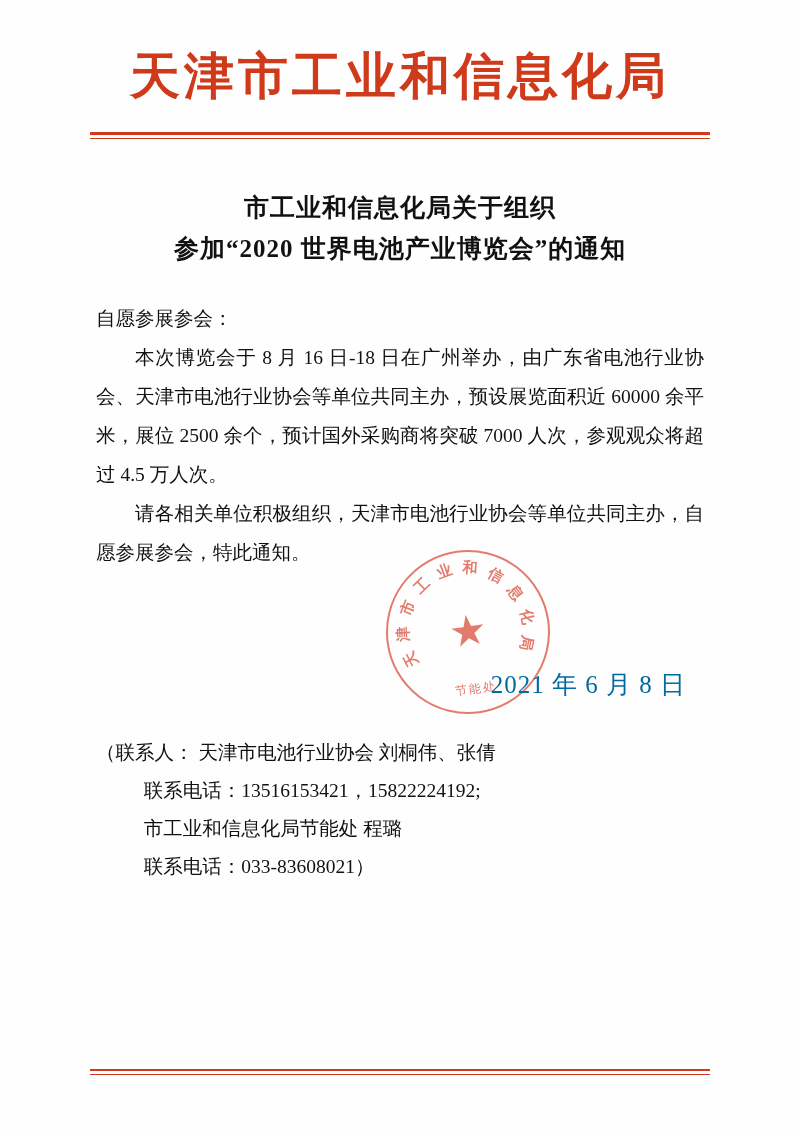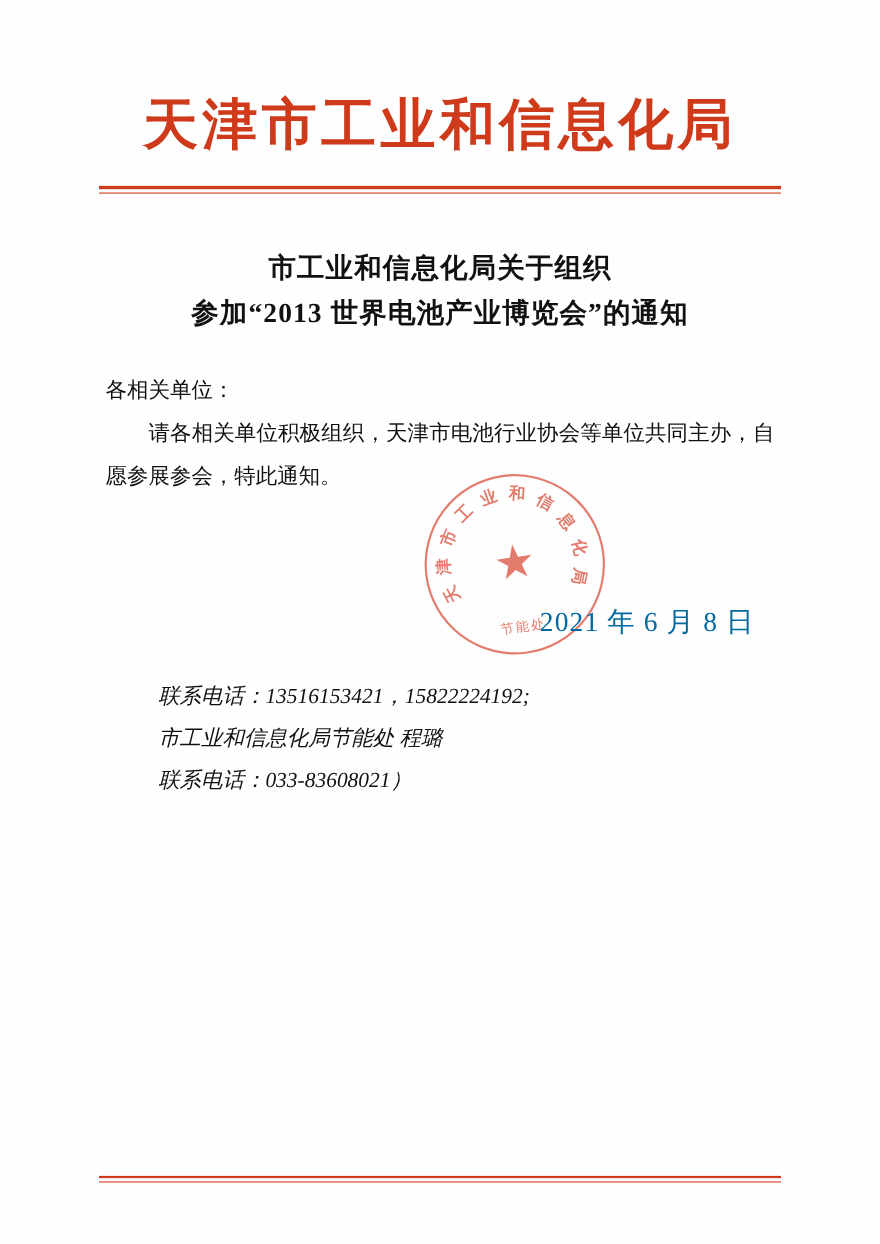--- a/index.html
+++ b/index.html
@@ -16,21 +16,21 @@
   }
   .page {
     position: relative;
     width: 800px;
     height: 1131px;
     background: #fefefe;
     box-sizing: border-box;
   }
   .letterhead {
     text-align: center;
-    padding-top: 85px;
+    padding-top: 48px;
   }
   .letterhead-title {
     font-family: "Liberation Serif", "DejaVu Serif", serif;
     font-size: 50px;
     font-weight: bold;
     letter-spacing: 4px;
     color: #cf3a1b;
     line-height: 1.15;
     white-space: nowrap;
   }
@@ -133,21 +133,20 @@
     width: 608px;
     font-size: 19.5px;
     line-height: 1.95;
     color: #111;
   }
   .contact-line {
     white-space: nowrap;
   }
   .contact-line.indent {
     padding-left: 2.45em;
-    font-style: italic;
   }
   .footer-rules {
     position: absolute;
     left: 90px;
     bottom: 56px;
     width: 620px;
   }
   .footer-rules .rule-thick {
     height: 2.5px;
   }
@@ -163,25 +162,26 @@
   <div class="letterhead">
     <div class="letterhead-title">天津市工业和信息化局</div>
     <div class="rule-wrap">
       <div class="rule-thick"></div>
       <div class="rule-thin"></div>
     </div>
   </div>
 
   <div class="doc-title">
     <span class="line">市工业和信息化局关于组织</span>
-    <span class="line">参加“2013 世界电池产业博览会”的通知</span>
+    <span class="line">参加“2020 世界电池产业博览会”的通知</span>
   </div>
 
   <div class="body-area">
-    <p class="salutation">各相关单位：</p>
+    <p class="salutation">自愿参展参会：</p>
+    <p class="para">本次博览会于 8 月 16 日-18 日在广州举办，由广东省电池行业协会、天津市电池行业协会等单位共同主办，预设展览面积近 60000 余平米，展位 2500 余个，预计国外采购商将突破 7000 人次，参观观众将超过 4.5 万人次。</p>
     <p class="para">请各相关单位积极组织，天津市电池行业协会等单位共同主办，自愿参展参会，特此通知。</p>
   </div>
 
   <div class="sig-block">
     <div class="seal">
       <div class="star">★</div>
       <div class="seal-bottom">节能处</div>
     <span class="seal-char" style="left: 19.5022px; top: 98.5429px; transform: translate(-50%, -50%) rotate(-109.35deg); transform-origin: 50% 50%;">天</span>
         <span class="seal-char" style="left: 16.2312px; top: 72.6502px; transform: translate(-50%, -50%) rotate(-85.05deg); transform-origin: 50% 50%;">津</span>
         <span class="seal-char" style="left: 23.9052px; top: 47.7055px; transform: translate(-50%, -50%) rotate(-60.75deg); transform-origin: 50% 50%;">市</span>
@@ -190,20 +190,21 @@
         <span class="seal-char" style="left: 91.0492px; top: 17.3888px; transform: translate(-50%, -50%) rotate(12.15deg); transform-origin: 50% 50%;">和</span>
         <span class="seal-char" style="left: 114.836px; top: 28.1287px; transform: translate(-50%, -50%) rotate(36.45deg); transform-origin: 50% 50%;">信</span>
         <span class="seal-char" style="left: 132.095px; top: 47.7055px; transform: translate(-50%, -50%) rotate(60.75deg); transform-origin: 50% 50%;">息</span>
         <span class="seal-char" style="left: 139.769px; top: 72.6502px; transform: translate(-50%, -50%) rotate(85.05deg); transform-origin: 50% 50%;">化</span>
         <span class="seal-char" style="left: 136.498px; top: 98.5429px; transform: translate(-50%, -50%) rotate(109.35deg); transform-origin: 50% 50%;">局</span>
       </div>
     <div class="date-line">2021 年 6 月 8 日</div>
   </div>
 
   <div class="contact-block">
+    <div class="contact-line">（联系人： 天津市电池行业协会   刘桐伟、张倩</div>
     <div class="contact-line indent">联系电话：13516153421，15822224192;</div>
     <div class="contact-line indent">市工业和信息化局节能处   程璐</div>
     <div class="contact-line indent">联系电话：033-83608021）</div>
   </div>
 
   <div class="footer-rules">
     <div class="rule-thick"></div>
     <div class="rule-thin"></div>
   </div>
 

